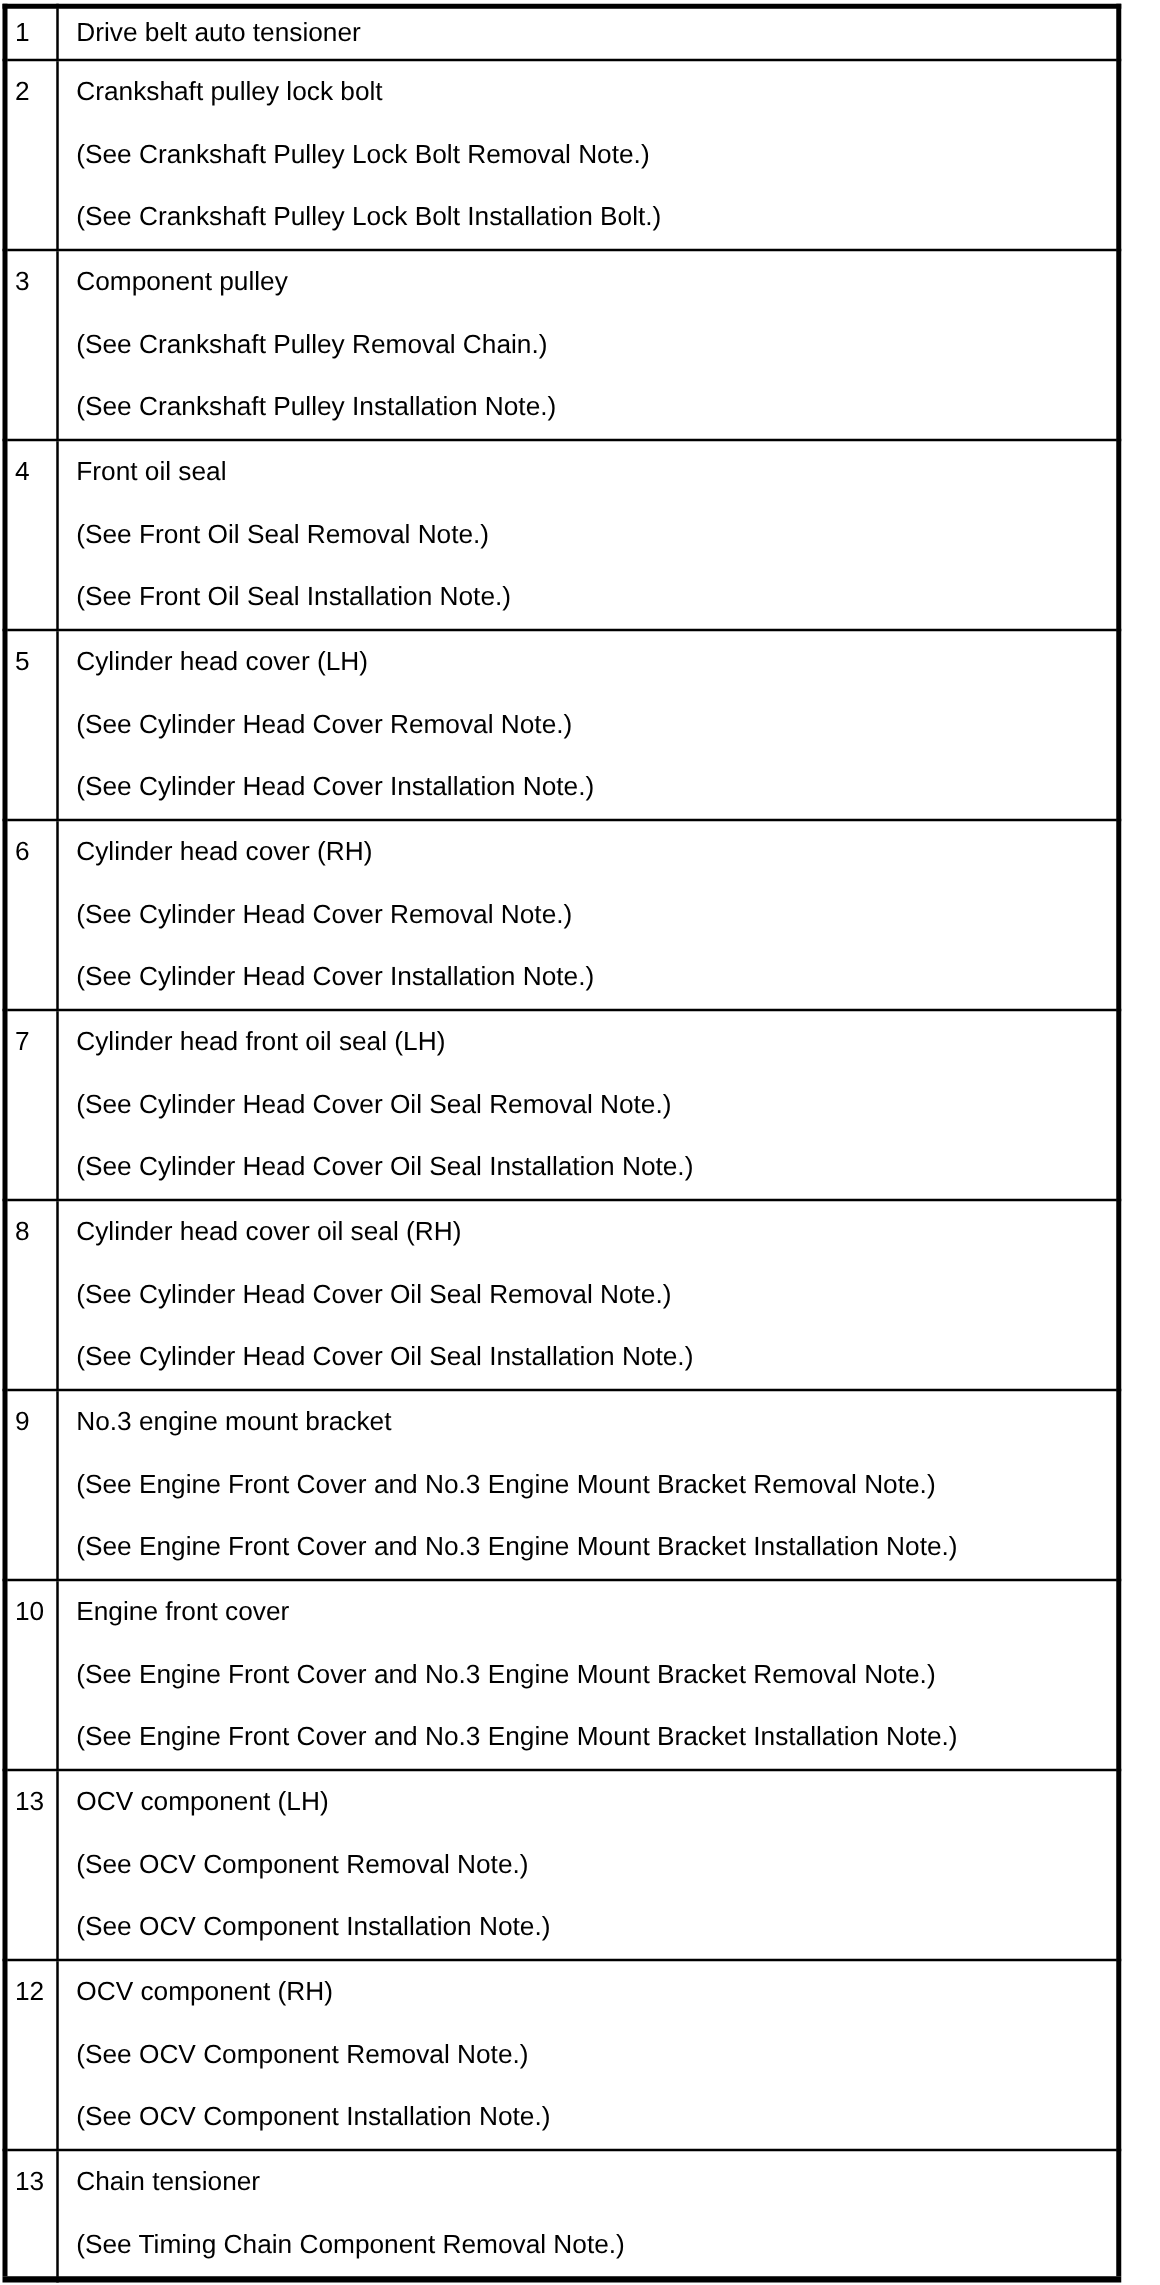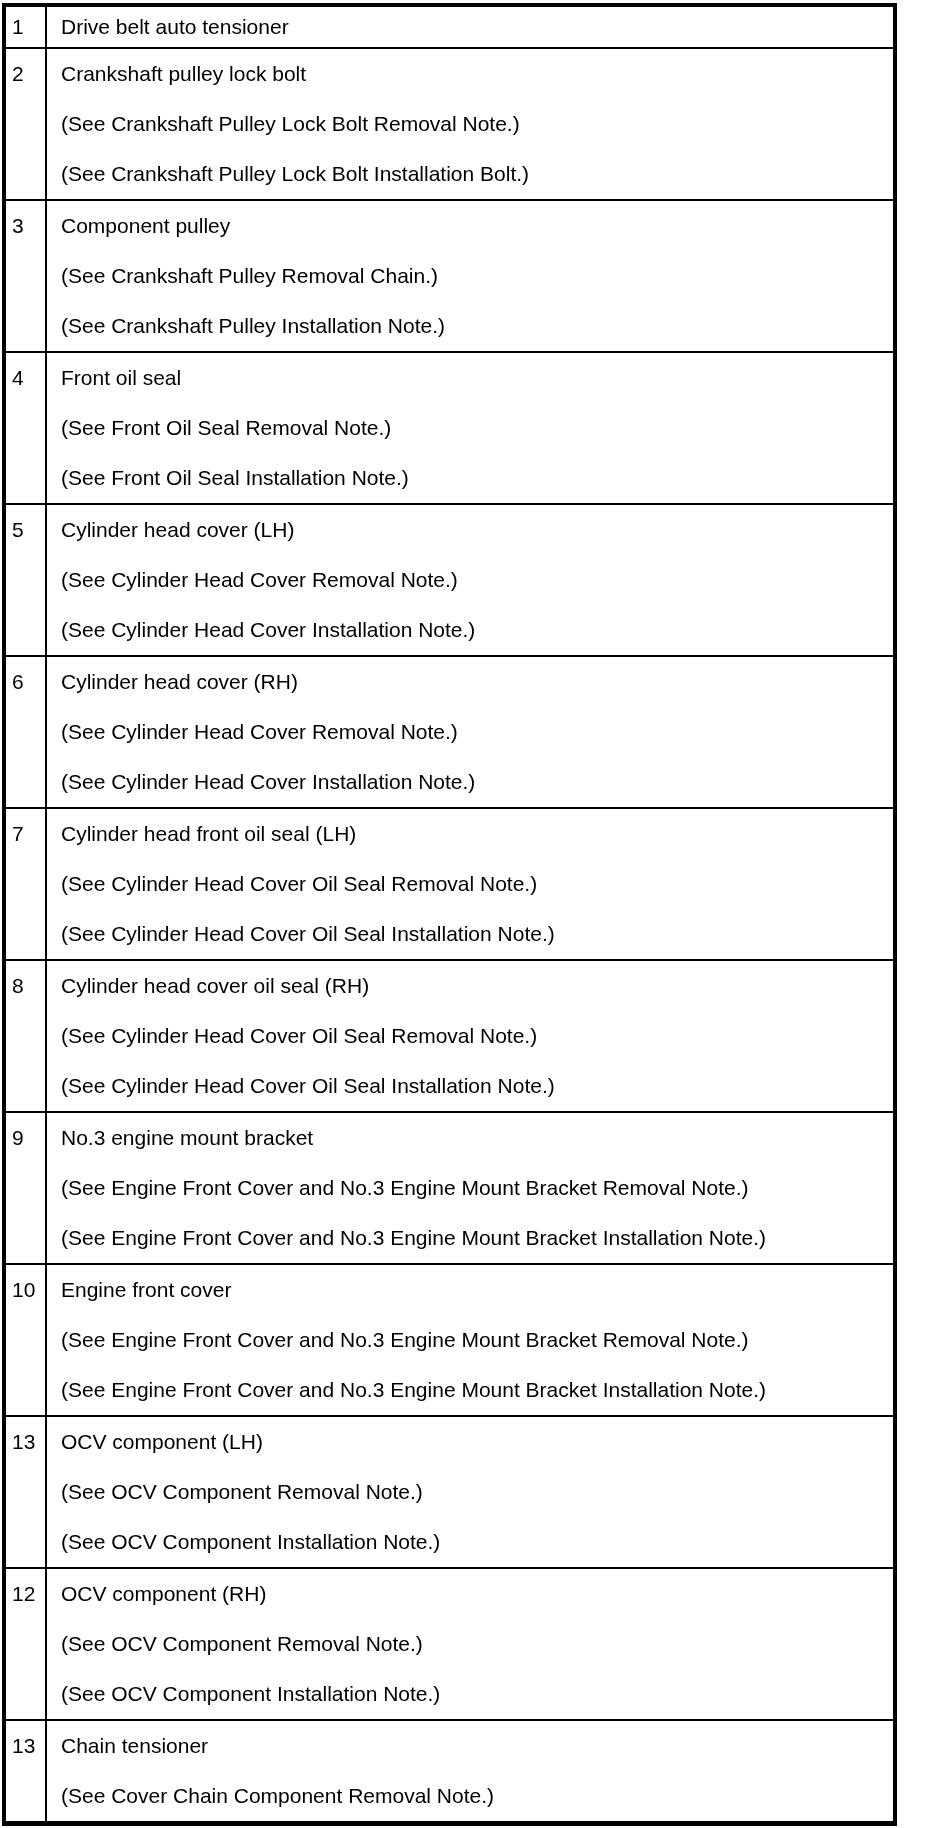--- a/index.html
+++ b/index.html
@@ -170,18 +170,18 @@
             <div class="cell-line">(See OCV Component Removal Note.)</div>
             <div class="cell-line">(See OCV Component Installation Note.)</div>
           </td>
         </tr>
         <tr>
           <td class="num-cell">
             <div class="cell-line">13</div>
           </td>
           <td class="desc-cell">
             <div class="cell-line">Chain tensioner</div>
-            <div class="cell-line">(See Cover Chain Component Removal Note.)</div>
+            <div class="cell-line">(See Timing Chain Component Removal Note.)</div>
           </td>
         </tr>
       </tbody>
   </table>
 </div>
 
 </body></html>

